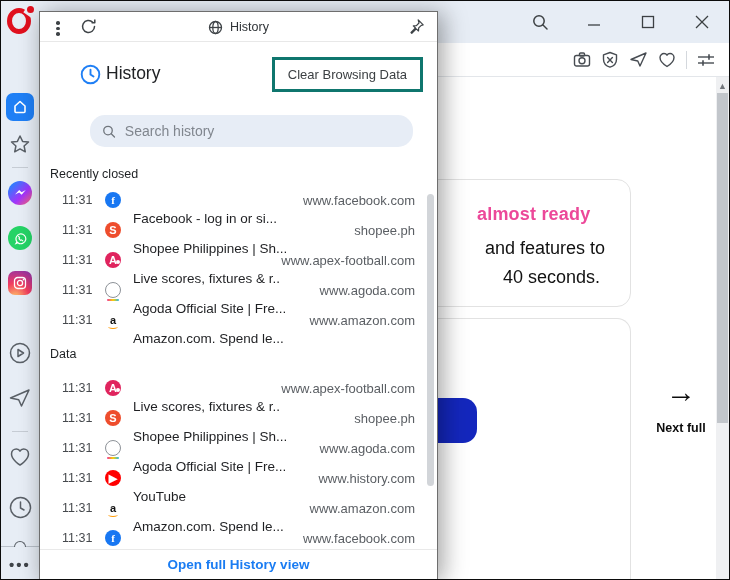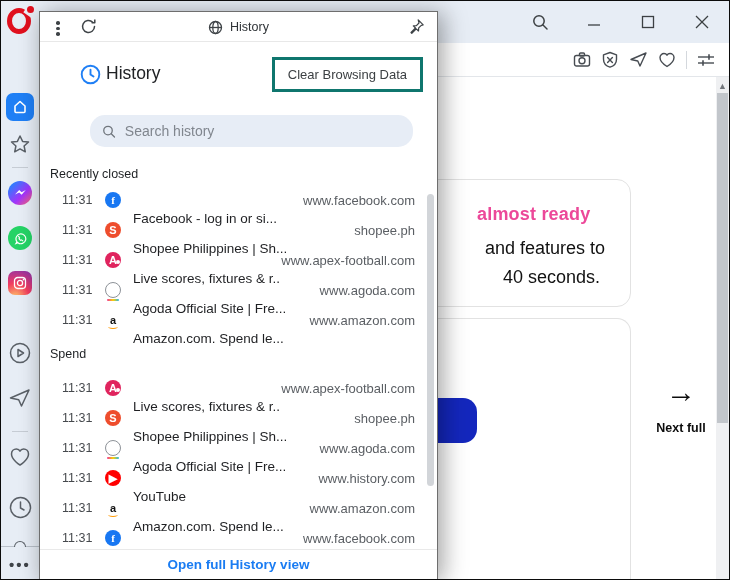--- a/index.html
+++ b/index.html
@@ -350,21 +350,21 @@
 
   <div class="hrow">
     <span class="time">11:31</span>
     <span class="fav fav-amazon">a</span>
     <span class="title">Amazon.com. Spend le...</span>
     <span class="url">www.amazon.com</span>
   </div>
 </div>
         </div>
         <div>
-          <div class="sec-label today">Spend</div>
+          <div class="sec-label today">Data</div>
           <div class="rows">
   <div class="hrow">
     <span class="time">11:31</span>
     <span class="fav fav-apex">A</span>
     <span class="title">Live scores, fixtures &amp; r...</span>
     <span class="url">www.apex-football.com</span>
   </div>
 
   <div class="hrow">
     <span class="time">11:31</span>

